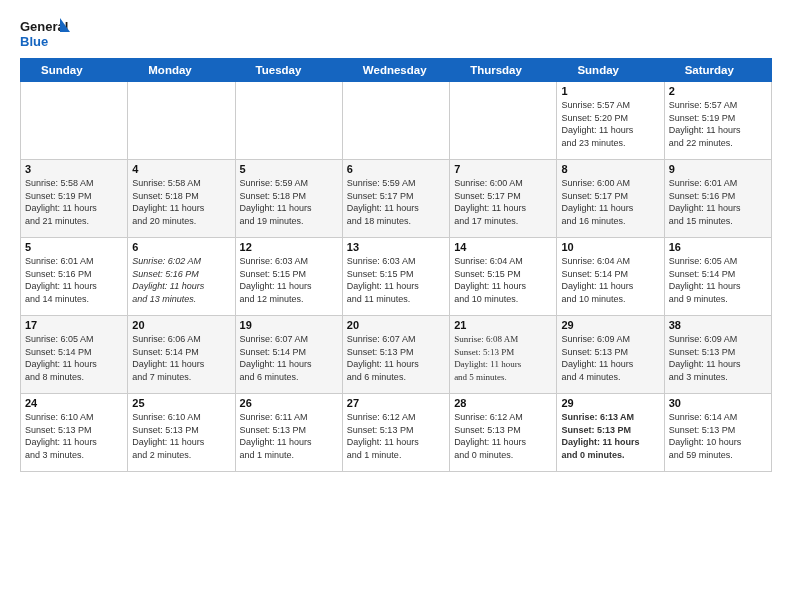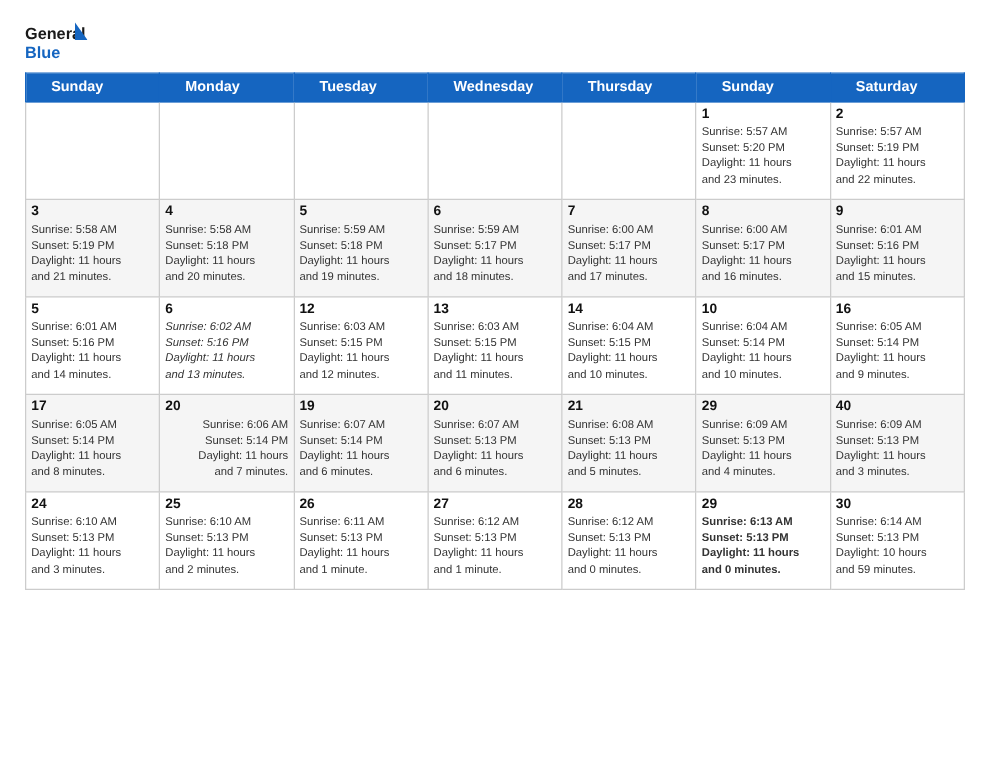--- a/index.html
+++ b/index.html
@@ -238,55 +238,55 @@
         <tr>
           <td>
             <span class="day-num">17</span>
             <div class="cell-info" style="white-space: pre-line;">Sunrise: 6:05 AM
 Sunset: 5:14 PM
 Daylight: 11 hours
 and 8 minutes.</div>
           </td>
           <td>
             <span class="day-num">20</span>
-            <div class="cell-info" style="white-space: pre-line; text-align: right;">Sunrise: 6:06 AM
+            <div class="cell-info" style="white-space: pre-line;">Sunrise: 6:06 AM
 Sunset: 5:14 PM
 Daylight: 11 hours
 and 7 minutes.</div>
           </td>
           <td>
             <span class="day-num">19</span>
             <div class="cell-info" style="white-space: pre-line;">Sunrise: 6:07 AM
 Sunset: 5:14 PM
 Daylight: 11 hours
 and 6 minutes.</div>
           </td>
           <td>
             <span class="day-num">20</span>
             <div class="cell-info" style="white-space: pre-line;">Sunrise: 6:07 AM
 Sunset: 5:13 PM
 Daylight: 11 hours
 and 6 minutes.</div>
           </td>
           <td>
             <span class="day-num">21</span>
-            <div class="cell-info" style="white-space: pre-line;">Sunrise: 6:08 AM
+            <div class="cell-info" style="white-space: pre-line; font-family: Liberation Serif, serif;">Sunrise: 6:08 AM
 Sunset: 5:13 PM
 Daylight: 11 hours
 and 5 minutes.</div>
           </td>
           <td>
             <span class="day-num">29</span>
             <div class="cell-info" style="white-space: pre-line;">Sunrise: 6:09 AM
 Sunset: 5:13 PM
 Daylight: 11 hours
 and 4 minutes.</div>
           </td>
           <td>
-            <span class="day-num">40</span>
+            <span class="day-num">38</span>
             <div class="cell-info" style="white-space: pre-line;">Sunrise: 6:09 AM
 Sunset: 5:13 PM
 Daylight: 11 hours
 and 3 minutes.</div>
           </td>
         </tr>
         <tr>
           <td>
             <span class="day-num">24</span>
             <div class="cell-info" style="white-space: pre-line;">Sunrise: 6:10 AM

